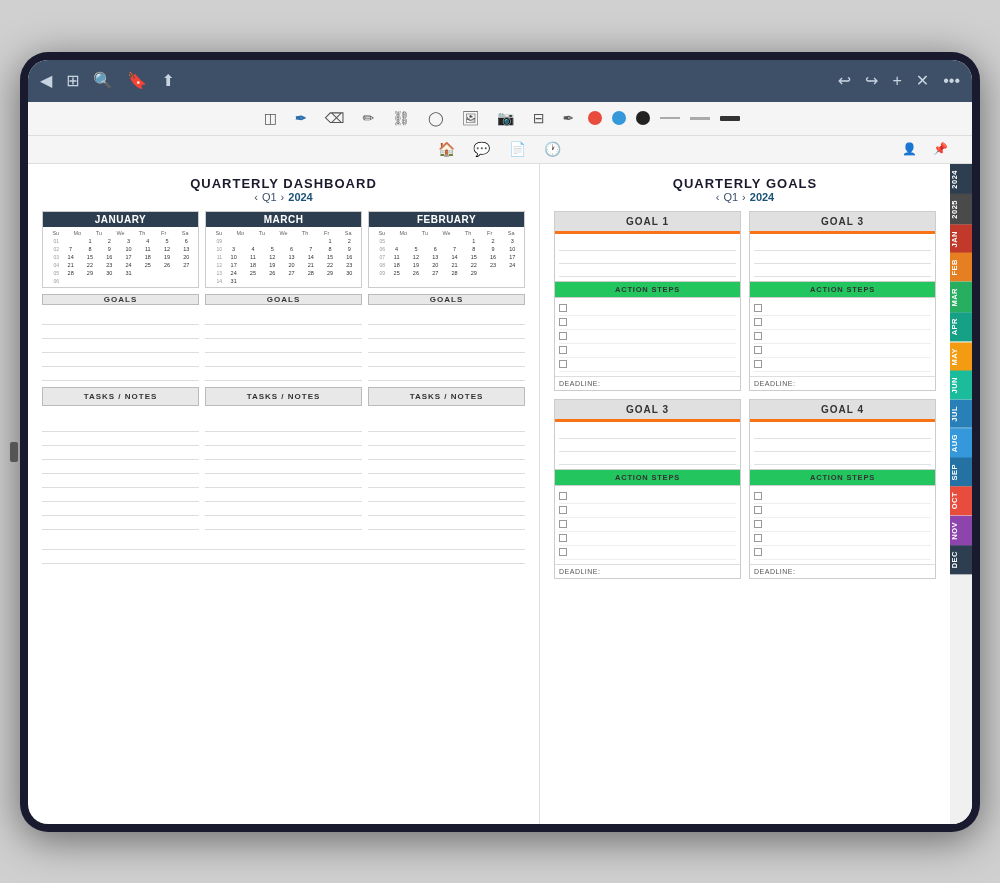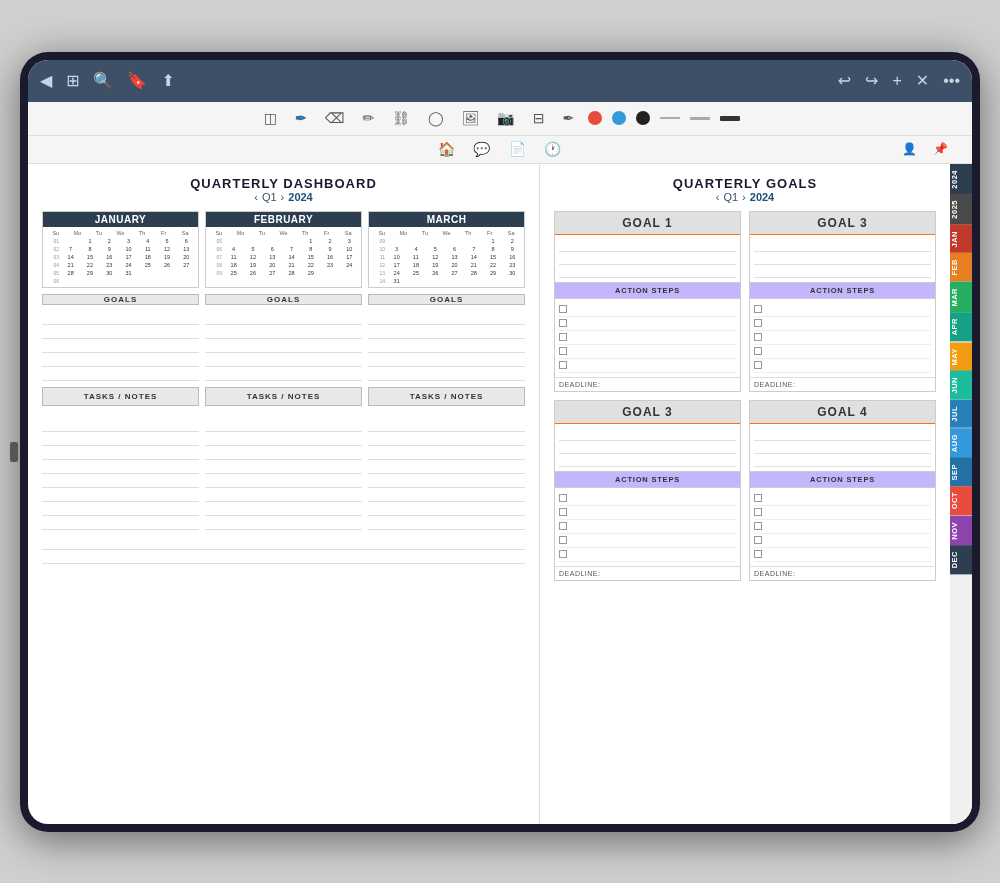--- a/index.html
+++ b/index.html
@@ -228,37 +228,37 @@
       grid-template-columns: 1fr 1fr;
       gap: 8px;
       margin-top: 8px;
     }
     .goal-card {
       border: 1px solid #ccc;
     }
     .goal-card-header {
       background: #e0e0e0;
       text-align: center;
-      font-size: 12px;
+      font-size: 10px;
       font-weight: bold;
       letter-spacing: 1px;
       padding: 4px 8px;
       color: #333;
-      border-bottom: 1px solid #f97316;
+      border-bottom: 3px solid #f97316;
     }
     .goal-card-body {
       padding: 4px;
       min-height: 40px;
     }
     .goal-line {
       border-bottom: 1px solid #e0e0e0;
       height: 13px;
     }
     .action-steps-header {
-      background: #c4b5fd;
+      background: #22c55e;
       text-align: center;
       font-size: 7.5px;
       font-weight: bold;
       letter-spacing: 0.8px;
       padding: 3px 0;
       color: #333;
       border-top: 1px solid #ccc;
       border-bottom: 1px solid #ccc;
     }
     .action-steps-list {
@@ -462,20 +462,95 @@
                   <span class="cal-date empty">-</span>
                   <span class="cal-date empty">-</span>
                   <span class="cal-date empty">-</span>
                   <span class="cal-date empty">-</span>
                   <span class="cal-date empty">-</span>
               </div>
             </div>
           </div>
 
           <div class="calendar-block">
+            <div class="cal-header">MARCH</div>
+            <div class="cal-grid">
+              <div class="cal-days-header">
+                <span class="cal-day-label">Su</span>
+                  <span class="cal-day-label">Mo</span>
+                  <span class="cal-day-label">Tu</span>
+                  <span class="cal-day-label">We</span>
+                  <span class="cal-day-label">Th</span>
+                  <span class="cal-day-label">Fr</span>
+                  <span class="cal-day-label">Sa</span>
+              </div>
+              <div class="cal-week">
+                <span class="week-num">09</span>
+                <span class="cal-date empty">-</span>
+                  <span class="cal-date empty">-</span>
+                  <span class="cal-date empty">-</span>
+                  <span class="cal-date empty">-</span>
+                  <span class="cal-date empty">-</span>
+                  <span class="cal-date">1</span>
+                  <span class="cal-date">2</span>
+              </div>
+              <div class="cal-week">
+                <span class="week-num">10</span>
+                <span class="cal-date">3</span>
+                  <span class="cal-date">4</span>
+                  <span class="cal-date">5</span>
+                  <span class="cal-date">6</span>
+                  <span class="cal-date">7</span>
+                  <span class="cal-date">8</span>
+                  <span class="cal-date">9</span>
+              </div>
+              <div class="cal-week">
+                <span class="week-num">11</span>
+                <span class="cal-date">10</span>
+                  <span class="cal-date">11</span>
+                  <span class="cal-date">12</span>
+                  <span class="cal-date">13</span>
+                  <span class="cal-date">14</span>
+                  <span class="cal-date">15</span>
+                  <span class="cal-date">16</span>
+              </div>
+              <div class="cal-week">
+                <span class="week-num">12</span>
+                <span class="cal-date">17</span>
+                  <span class="cal-date">18</span>
+                  <span class="cal-date">19</span>
+                  <span class="cal-date">20</span>
+                  <span class="cal-date">21</span>
+                  <span class="cal-date">22</span>
+                  <span class="cal-date">23</span>
+              </div>
+              <div class="cal-week">
+                <span class="week-num">13</span>
+                <span class="cal-date">24</span>
+                  <span class="cal-date">25</span>
+                  <span class="cal-date">26</span>
+                  <span class="cal-date">27</span>
+                  <span class="cal-date">28</span>
+                  <span class="cal-date">29</span>
+                  <span class="cal-date">30</span>
+              </div>
+              <div class="cal-week">
+                <span class="week-num">14</span>
+                <span class="cal-date">31</span>
+                  <span class="cal-date empty">-</span>
+                  <span class="cal-date empty">-</span>
+                  <span class="cal-date empty">-</span>
+                  <span class="cal-date empty">-</span>
+                  <span class="cal-date empty">-</span>
+                  <span class="cal-date empty">-</span>
+              </div>
+            </div>
+          </div>
+
+          <div class="calendar-block">
             <div class="cal-header">FEBRUARY</div>
             <div class="cal-grid">
               <div class="cal-days-header">
                 <span class="cal-day-label">Su</span>
                   <span class="cal-day-label">Mo</span>
                   <span class="cal-day-label">Tu</span>
                   <span class="cal-day-label">We</span>
                   <span class="cal-day-label">Th</span>
                   <span class="cal-day-label">Fr</span>
                   <span class="cal-day-label">Sa</span>
@@ -526,95 +601,20 @@
                   <span class="cal-date">26</span>
                   <span class="cal-date">27</span>
                   <span class="cal-date">28</span>
                   <span class="cal-date">29</span>
                   <span class="cal-date empty">-</span>
                   <span class="cal-date empty">-</span>
               </div>
               <div class="cal-week">
                 <span class="week-num"></span>
                 <span class="cal-date empty">-</span>
-                  <span class="cal-date empty">-</span>
-                  <span class="cal-date empty">-</span>
-                  <span class="cal-date empty">-</span>
-                  <span class="cal-date empty">-</span>
-                  <span class="cal-date empty">-</span>
-                  <span class="cal-date empty">-</span>
-              </div>
-            </div>
-          </div>
-
-          <div class="calendar-block">
-            <div class="cal-header">MARCH</div>
-            <div class="cal-grid">
-              <div class="cal-days-header">
-                <span class="cal-day-label">Su</span>
-                  <span class="cal-day-label">Mo</span>
-                  <span class="cal-day-label">Tu</span>
-                  <span class="cal-day-label">We</span>
-                  <span class="cal-day-label">Th</span>
-                  <span class="cal-day-label">Fr</span>
-                  <span class="cal-day-label">Sa</span>
-              </div>
-              <div class="cal-week">
-                <span class="week-num">09</span>
-                <span class="cal-date empty">-</span>
-                  <span class="cal-date empty">-</span>
-                  <span class="cal-date empty">-</span>
-                  <span class="cal-date empty">-</span>
-                  <span class="cal-date empty">-</span>
-                  <span class="cal-date">1</span>
-                  <span class="cal-date">2</span>
-              </div>
-              <div class="cal-week">
-                <span class="week-num">10</span>
-                <span class="cal-date">3</span>
-                  <span class="cal-date">4</span>
-                  <span class="cal-date">5</span>
-                  <span class="cal-date">6</span>
-                  <span class="cal-date">7</span>
-                  <span class="cal-date">8</span>
-                  <span class="cal-date">9</span>
-              </div>
-              <div class="cal-week">
-                <span class="week-num">11</span>
-                <span class="cal-date">10</span>
-                  <span class="cal-date">11</span>
-                  <span class="cal-date">12</span>
-                  <span class="cal-date">13</span>
-                  <span class="cal-date">14</span>
-                  <span class="cal-date">15</span>
-                  <span class="cal-date">16</span>
-              </div>
-              <div class="cal-week">
-                <span class="week-num">12</span>
-                <span class="cal-date">17</span>
-                  <span class="cal-date">18</span>
-                  <span class="cal-date">19</span>
-                  <span class="cal-date">20</span>
-                  <span class="cal-date">21</span>
-                  <span class="cal-date">22</span>
-                  <span class="cal-date">23</span>
-              </div>
-              <div class="cal-week">
-                <span class="week-num">13</span>
-                <span class="cal-date">24</span>
-                  <span class="cal-date">25</span>
-                  <span class="cal-date">26</span>
-                  <span class="cal-date">27</span>
-                  <span class="cal-date">28</span>
-                  <span class="cal-date">29</span>
-                  <span class="cal-date">30</span>
-              </div>
-              <div class="cal-week">
-                <span class="week-num">14</span>
-                <span class="cal-date">31</span>
                   <span class="cal-date empty">-</span>
                   <span class="cal-date empty">-</span>
                   <span class="cal-date empty">-</span>
                   <span class="cal-date empty">-</span>
                   <span class="cal-date empty">-</span>
                   <span class="cal-date empty">-</span>
               </div>
             </div>
           </div>
         </div>

